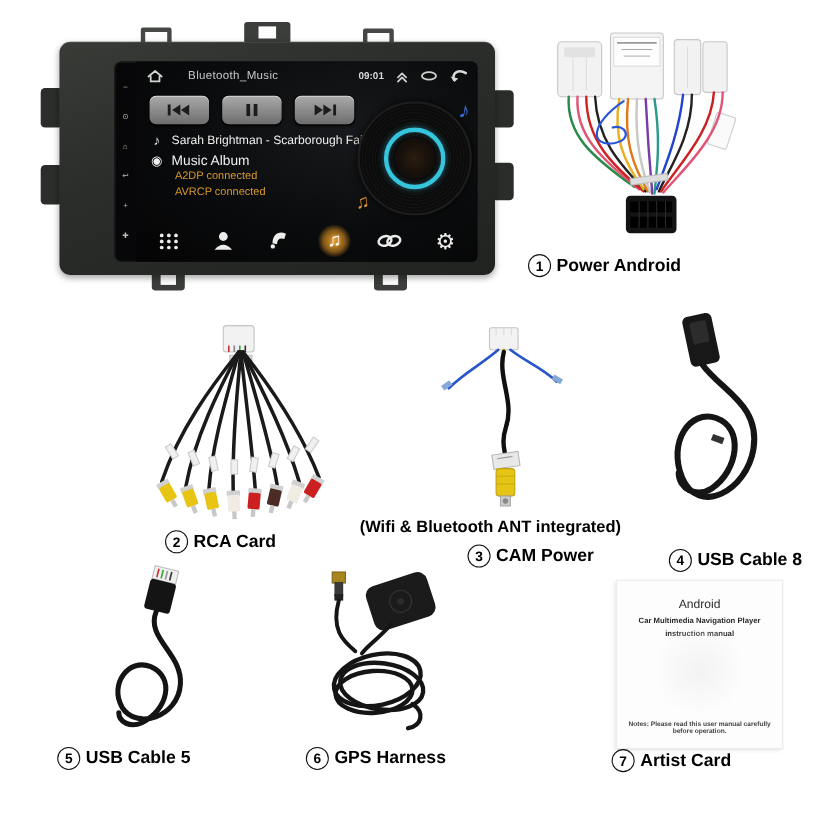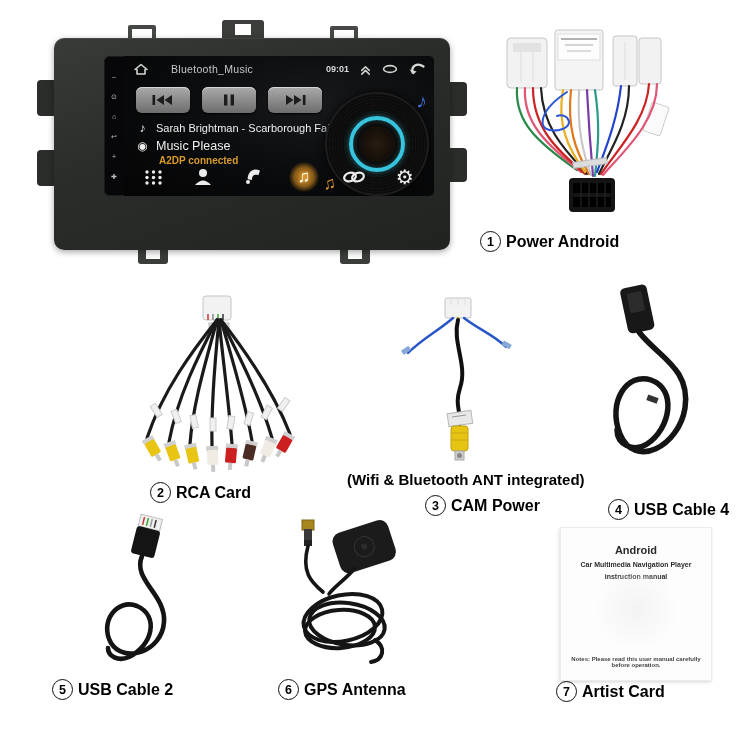--- a/index.html
+++ b/index.html
@@ -9,39 +9,39 @@
 
   
   #head-unit{left:40px;top:20px;width:425px;height:246px;}
   .tab{position:absolute;background:#fdfdfd;border:4px solid #454845;border-radius:2px;}
   .tab-center{position:absolute;background:#3a3d3a;border-radius:3px;}
   .tab-center .hole{position:absolute;left:50%;top:4px;transform:translateX(-50%);width:16px;height:11px;background:#fdfdfd;}
   .ear{position:absolute;background:#2a2d2a;border-radius:4px;}
   .unit-body{position:absolute;left:14px;top:18px;width:396px;height:212px;border-radius:10px;
              background:linear-gradient(160deg,#383b36 0%,#2a2d2a 40%,#202320 100%);
              box-shadow:0 2px 6px rgba(0,0,0,.35), inset 0 1px 0 rgba(255,255,255,.08);}
-  .bezel{position:absolute;left:64px;top:36px;width:330px;height:140px;background:#070709;
+  .bezel{position:absolute;left:64px;top:36px;width:330px;height:182px;background:#070709;
          border-radius:6px;display:flex;box-shadow:inset 0 0 0 1px #1a1c1a;}
   .btnstrip{width:20px;display:flex;flex-direction:column;justify-content:space-around;
             align-items:center;padding:10px 0;color:#b9bdb9;font-size:7px;line-height:7px;}
   .screen{flex:1;position:relative;border-radius:0 5px 5px 0;overflow:hidden;
           background:radial-gradient(ellipse at 62% 35%, #17191c 0%, #0a0b0c 55%, #040405 100%);}
   .statusbar{position:absolute;top:0;left:0;right:0;height:26px;display:flex;align-items:center;
              padding:0 9px;gap:10px;}
   .sb-title{font-size:10.5px;color:#c4c6c8;margin-left:12px;letter-spacing:.3px;}
   .sb-time{font-size:9px;font-weight:bold;color:#d6d8da;}
   .spacer{flex:1;}
   .ctrlrow{position:absolute;top:31px;left:12px;display:flex;gap:12px;}
   .pbtn{width:54px;height:26px;border-radius:6px;display:flex;align-items:center;justify-content:center;
         background:linear-gradient(#aaaaaa,#6d6d6d);box-shadow:inset 0 1px 0 #d6d6d6, 0 1px 2px #000;}
   .trackinfo{position:absolute;top:63px;left:12px;color:#efefef;}
   .trow{display:flex;align-items:center;gap:7px;}
   .t-song{font-size:11px;height:17px;}
   .t-line{font-size:12.5px;height:19px;}
-  .t-status{font-size:10px;height:14px;color:#d89a2a;margin-left:23px;font-weight:bold;}
+  .t-status{font-size:10px;height:14px;color:#d89a2a;margin-left:23px;font-weight:normal;}
   .mini-ic{color:#f0f0f0;font-size:12px;width:13px;text-align:center;}
   .vinyl{position:absolute;right:5px;top:36px;width:104px;height:104px;}
   .vinyl .disc{position:absolute;inset:0;border-radius:50%;
       background:repeating-radial-gradient(circle at 50% 50%, #0c0c0c 0px, #0c0c0c 2px, #161616 3px);
       box-shadow:0 0 8px rgba(0,0,0,.8), inset 0 0 0 2px #1d1d1d;}
   .vinyl .ring{position:absolute;inset:23%;border:4px solid #37c4dd;border-radius:50%;
       box-shadow:0 0 6px rgba(55,196,221,.5), inset 0 0 4px rgba(55,196,221,.4);}
   .vinyl .label{position:absolute;inset:33%;border-radius:50%;
       background:radial-gradient(circle,#2a1d10 0%,#17100a 55%,#0e0d0c 100%);}
   .note-blue{position:absolute;top:-2px;right:2px;font-size:20px;color:#3f6fd8;transform:rotate(10deg);}
@@ -60,21 +60,21 @@
   .num-circle{width:19px;height:19px;border:1.6px solid #111;border-radius:50%;display:inline-flex;
               align-items:center;justify-content:center;font-size:12.5px;font-weight:bold;flex:0 0 auto;}
   .note-text{position:absolute;font-size:15px;font-weight:bold;color:#000;white-space:nowrap;}
 
   
   #service-card{left:560px;top:527px;width:150px;height:152px;background:#fdfdfd;
       border:1px solid #ececec;box-shadow:-2px 2px 4px rgba(0,0,0,.08),0 1px 2px rgba(0,0,0,.08);
       text-align:center;color:#2b2b2b;overflow:hidden;}
   #service-card::after{content:"";position:absolute;left:18%;top:28%;width:64%;height:50%;
       background:radial-gradient(circle,#f3f3f3 0%,rgba(243,243,243,0) 70%);}
-  .sc-title{font-size:11px;font-weight:bold;margin-top:16px;}
+  .sc-title{font-size:11px;font-weight:normal;margin-top:16px;}
   .sc-line{font-size:7px;font-weight:bold;margin-top:5px;}
   .sc-note{position:absolute;left:4px;right:4px;bottom:12px;font-size:6px;font-weight:bold;color:#444;}
 </style>
 </head>
 <body>
 
 <div id="stage">
 
   <div id="head-unit" class="abs">
 
@@ -151,23 +151,24 @@
           </div>
         </div>
 
         <div class="trackinfo">
           <div class="trow t-song">
             <span class="mini-ic">♪</span>
             <span>Sarah Brightman - Scarborough Fair</span>
           </div>
           <div class="trow t-line">
             <span class="mini-ic">◉</span>
-            <span>Music Please</span>
+            <span>Music Album</span>
           </div>
           <div class="t-status">A2DP connected</div>
+          <div class="t-status">AVRCP connected</div>
         </div>
 
         <div class="vinyl">
           <div class="disc"></div>
           <div class="ring"></div>
           <div class="label"></div>
           <span class="note-blue">♪</span>
           <span class="note-orange">♫</span>
         </div>
 
@@ -352,53 +353,53 @@
     <path d="M60,25 C60,30 58,34 58,39" fill="none" stroke="#d8b020" stroke-width="2.4" stroke-linecap="round"></path>
     <path d="M60,27 C54,50 70,72 62,95 C56,114 64,118 61,133" fill="none" stroke="#101010" stroke-width="4" stroke-linecap="round"></path>
     <rect x="50" y="119" width="24" height="13" fill="#e8e8e8" stroke="#b8b8b8" transform="rotate(-8 62 126)"></rect>
     <line x1="54" y1="124" x2="68" y2="122" stroke="#999"></line>
     <rect x="53" y="133" width="17" height="25" rx="3" fill="#e6c414" stroke="#c0a010"></rect>
     <line x1="53" y1="140" x2="70" y2="140" stroke="#c8a810"></line>
       <line x1="53" y1="147" x2="70" y2="147" stroke="#c8a810"></line>
     <rect x="57" y="158" width="9" height="9" fill="#cccccc" stroke="#aaa"></rect>
     <circle cx="61.5" cy="162.5" r="2.5" fill="#888"></circle>
   </svg>
-  <div class="note-text" style="left:327px;top:471px;margin-left:20px;">(Wifi &amp; Bluetooth ANT integrated)</div>
+  <div class="note-text" style="left:327px;top:471px;">(Wifi &amp; Bluetooth ANT integrated)</div>
   <div class="item-label" style="left:425px;top:495px;">
     <span class="num-circle">3</span>
     <span>CAM Power</span>
   </div>
 
   <svg class="abs" style="left:597px;top:280px;" width="112" height="205" viewBox="0 0 112 205">
     <g transform="rotate(-12 40 30)">
       <rect x="27" y="6" width="27" height="46" rx="5" fill="#181818"></rect>
       <rect x="33" y="12" width="15" height="20" rx="2" fill="#2c2c2c"></rect>
     </g>
     <path d="M42,52 C60,76 94,88 88,128 C82,166 38,190 23,154 C10,122 30,92 54,100 C80,109 74,148 50,164 C36,173 20,164 20,150" fill="none" stroke="#151515" stroke-width="5.5" stroke-linecap="round"></path>
     <rect x="50" y="116" width="11" height="6" fill="#333" transform="rotate(20 55 119)"></rect>
   </svg>
   <div class="item-label" style="left:608px;top:499px;">
     <span class="num-circle">4</span>
-    <span>USB Cable 4</span>
+    <span>USB Cable 8</span>
   </div>
 
   <svg class="abs" style="left:84px;top:510px;" width="112" height="165" viewBox="0 0 112 165">
     <g transform="rotate(14 62 26)">
       <rect x="52" y="6" width="22" height="12" fill="#f0f0f0" stroke="#bbb"></rect>
       <line x1="56" y1="8" x2="56" y2="16" stroke="#c33" stroke-width="1.5"></line>
       <line x1="60" y1="8" x2="60" y2="16" stroke="#3a3" stroke-width="1.5"></line>
       <line x1="64" y1="8" x2="64" y2="16" stroke="#999" stroke-width="1.5"></line>
       <line x1="68" y1="8" x2="68" y2="16" stroke="#333" stroke-width="1.5"></line>
       <rect x="51" y="18" width="24" height="28" rx="3" fill="#141414"></rect>
     </g>
     <path d="M58,46 C48,70 82,84 80,112 C78,142 40,154 27,133 C15,112 33,88 53,96 C76,106 68,136 45,147 C34,152 24,146 24,138" fill="none" stroke="#141414" stroke-width="4.6" stroke-linecap="round"></path>
   </svg>
   <div class="item-label" style="left:52px;top:679px;">
     <span class="num-circle">5</span>
-    <span>USB Cable 2</span>
+    <span>USB Cable 5</span>
   </div>
 
   <svg class="abs" style="left:283px;top:512px;" width="122" height="160" viewBox="0 0 122 160">
     <g transform="rotate(-18 80 34)">
       <rect x="52" y="14" width="58" height="42" rx="9" fill="#1b1b1b"></rect>
       <circle cx="81" cy="35" r="10" fill="none" stroke="#333"></circle>
       <circle cx="81" cy="35" r="3" fill="#2c2c2c"></circle>
     </g>
     <rect x="19" y="8" width="12" height="10" fill="#a8861e" stroke="#806414"></rect>
     <rect x="21" y="17" width="8" height="13" fill="#3a3a3a"></rect>
@@ -407,21 +408,21 @@
     <path d="M72,56 C62,68 52,74 46,82" fill="none" stroke="#151515" stroke-width="3.6" stroke-linecap="round"></path>
     <g fill="none" stroke="#151515" stroke-width="4">
       <ellipse cx="60" cy="106" rx="40" ry="23" transform="rotate(-12 60 106)"></ellipse>
       <ellipse cx="64" cy="112" rx="38" ry="21" transform="rotate(8 64 112)"></ellipse>
       <ellipse cx="57" cy="117" rx="35" ry="19" transform="rotate(-4 57 117)"></ellipse>
     </g>
     <path d="M92,128 C104,136 100,148 88,150" fill="none" stroke="#151515" stroke-width="4" stroke-linecap="round"></path>
   </svg>
   <div class="item-label" style="left:278px;top:679px;">
     <span class="num-circle">6</span>
-    <span>GPS Antenna</span>
+    <span>GPS Harness</span>
   </div>
 
   <div id="service-card" class="abs">
     <div class="sc-title">Android</div>
     <div class="sc-line">Car Multimedia Navigation Player</div>
     <div class="sc-line">instruction manual</div>
     <div class="sc-note">Notes: Please read this user manual carefully before operation.</div>
   </div>
   <div class="item-label" style="left:556px;top:681px;">
     <span class="num-circle">7</span>

